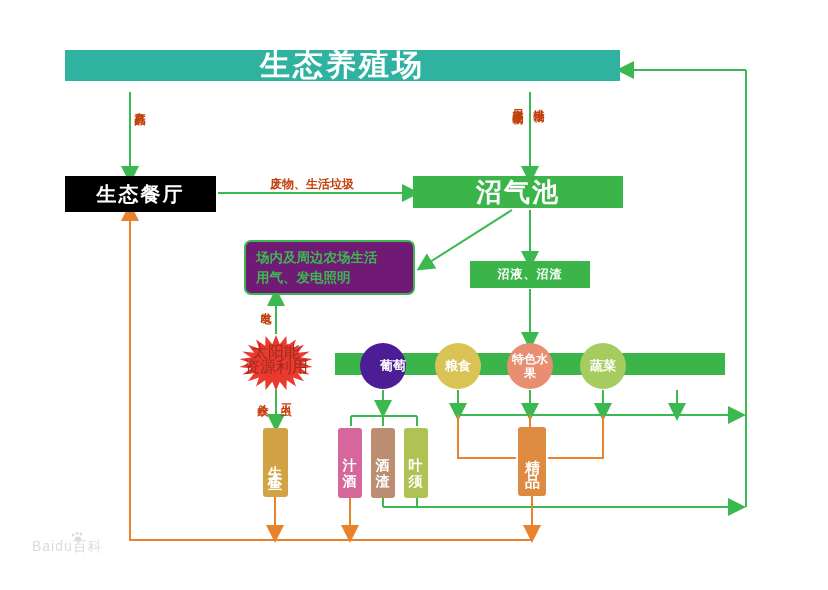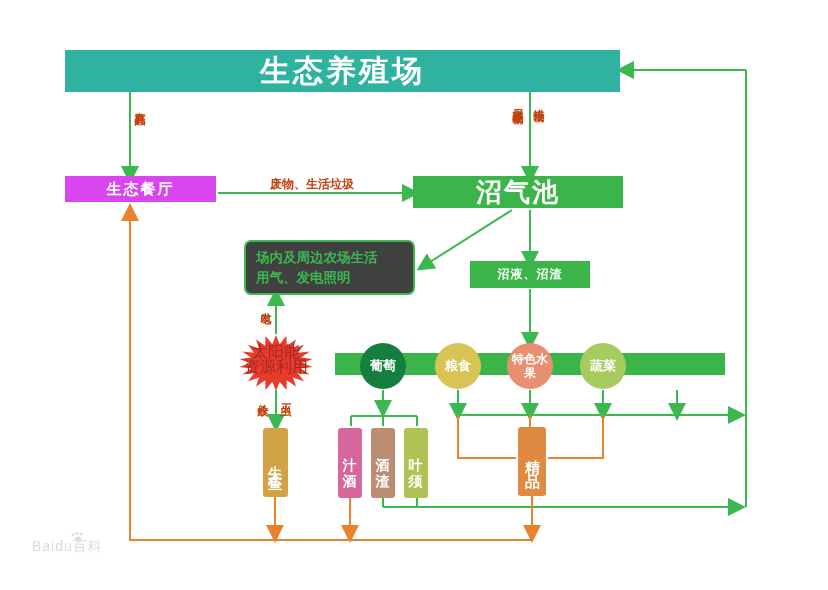--- a/index.html
+++ b/index.html
@@ -1,30 +1,30 @@
 <!DOCTYPE html>
 <html><head>
 <meta charset="utf-8">
 <style>
   html,body{margin:0;padding:0;background:#fff;}
   #canvas{position:relative;width:828px;height:590px;background:#fff;overflow:hidden;
           font-family:"Liberation Sans","DejaVu Sans",sans-serif;}
   .abs{position:absolute;}
   #wires{position:absolute;left:0;top:0;width:828px;height:590px;}
 
-  .banner{left:65px;top:50px;width:555px;height:42px;background:#2fb3a0;
+  .banner{left:65px;top:50px;width:555px;height:31px;background:#2fb3a0;
           display:flex;align-items:center;justify-content:center;}
   .banner span{color:#fff;font-size:30px;font-weight:bold;letter-spacing:3px;}
 
   .box{display:flex;align-items:center;justify-content:center;color:#fff;font-weight:bold;}
-  .restaurant{left:65px;top:176px;width:151px;height:26px;background:#d946ef;font-size:15px;letter-spacing:2px;}
+  .restaurant{left:65px;top:176px;width:151px;height:36px;background:#000000;font-size:20px;letter-spacing:2px;}
   .biogas{left:413px;top:176px;width:210px;height:32px;background:#3bb54a;font-size:26px;letter-spacing:2px;}
   .slurry{left:470px;top:261px;width:120px;height:27px;background:#3bb54a;font-size:12px;letter-spacing:1px;}
 
-  .gasuse{left:244px;top:240px;width:171px;height:55px;background:#404040;border:2px solid #3cb850;
+  .gasuse{left:244px;top:240px;width:171px;height:55px;background:#701a75;border:2px solid #3cb850;
           border-radius:7px;box-sizing:border-box;display:flex;flex-direction:column;
           align-items:flex-start;justify-content:center;padding:2px 10px;}
   .gasuse span{color:#3cb850;font-size:13.5px;font-weight:bold;line-height:20px;white-space:nowrap;}
 
   .greenbar{left:335px;top:353px;width:390px;height:22px;background:#3bb54a;}
 
   .circle{width:46px;height:46px;border-radius:50%;top:343px;display:flex;align-items:center;
           justify-content:center;text-align:center;color:#fff;font-weight:bold;font-size:13px;line-height:14px;}
   .c0{left:360px;} .c1{left:435px;} .c2{left:507px;font-size:12px;} .c3{left:580px;} .c4{left:654px;}
 
@@ -119,21 +119,21 @@
     <span>用气、发电照明</span>
   </div>
 
   <div class="abs starlabel">
     <div>太阳能</div>
     <div>资源利用</div>
   </div>
 
   <div class="abs greenbar"></div>
 
-  <div class="abs circle c0" style="background: #15803d;">
+  <div class="abs circle c0" style="background: #4c1d95; justify-content: flex-end;">
     <span>葡萄</span>
   </div>
   <div class="abs circle c1" style="background: rgb(217, 195, 85);">
     <span>粮食</span>
   </div>
   <div class="abs circle c2" style="background: rgb(231, 143, 112);">
     <span>特色水果</span>
   </div>
   <div class="abs circle c3" style="background: rgb(166, 203, 95);">
     <span>蔬菜</span>

